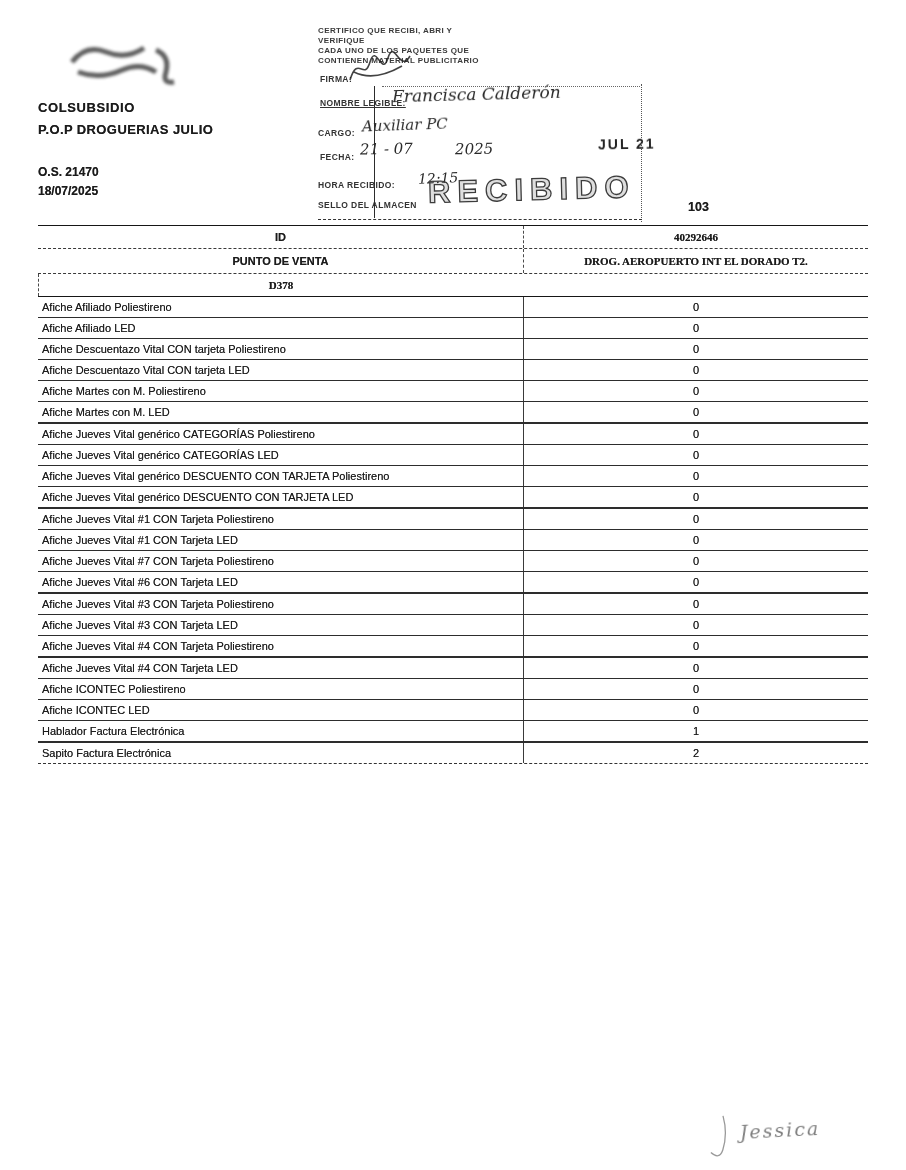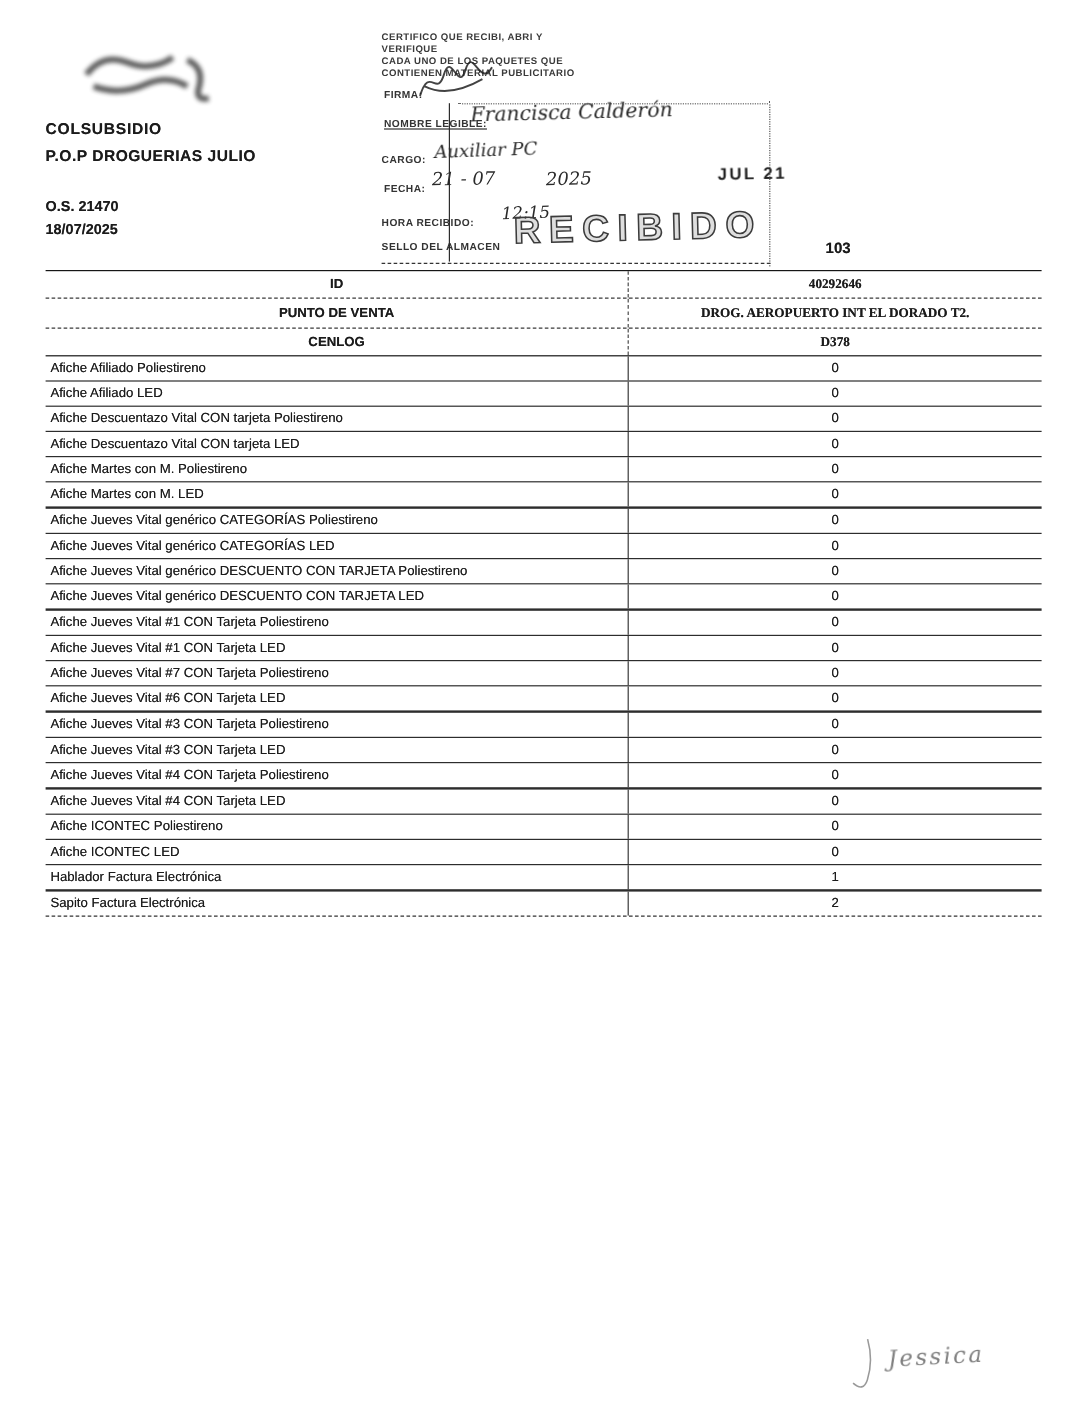--- a/index.html
+++ b/index.html
@@ -128,21 +128,20 @@
     </div>
 
     <div class="info-row row-pdv scan-text">
       <div class="cell-label">PUNTO DE VENTA</div>
       <div class="cell-value">DROG. AEROPUERTO INT EL DORADO T2.</div>
     </div>
 
 
 
     <div class="info-row row-cenlog scan-text">
-      <div class="cell-label">CENLOG</div>
       <div class="cell-value">D378</div>
     </div>
 
     <div class="items scan-text">
 
         <div class="item-row">
           <div class="item-label">Afiche Afiliado Poliestireno</div>
           <div class="item-qty">0</div>
         </div>
 

